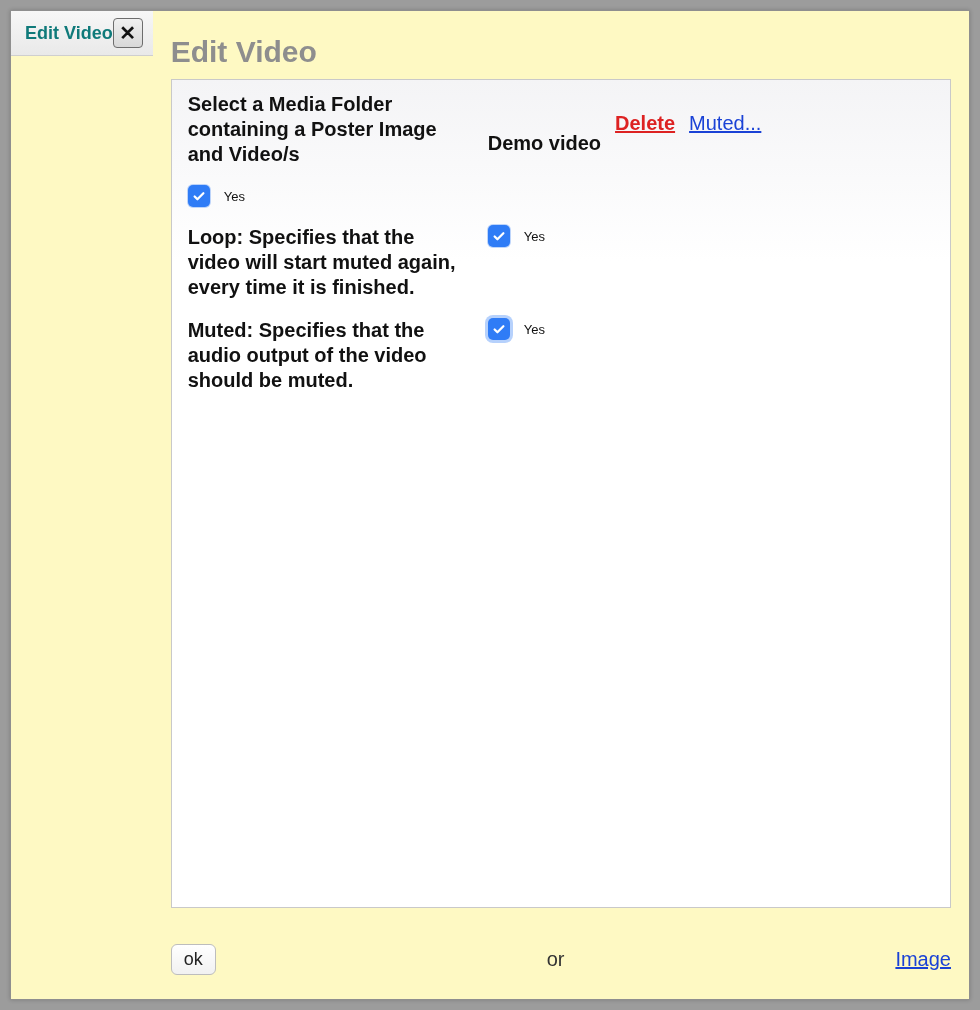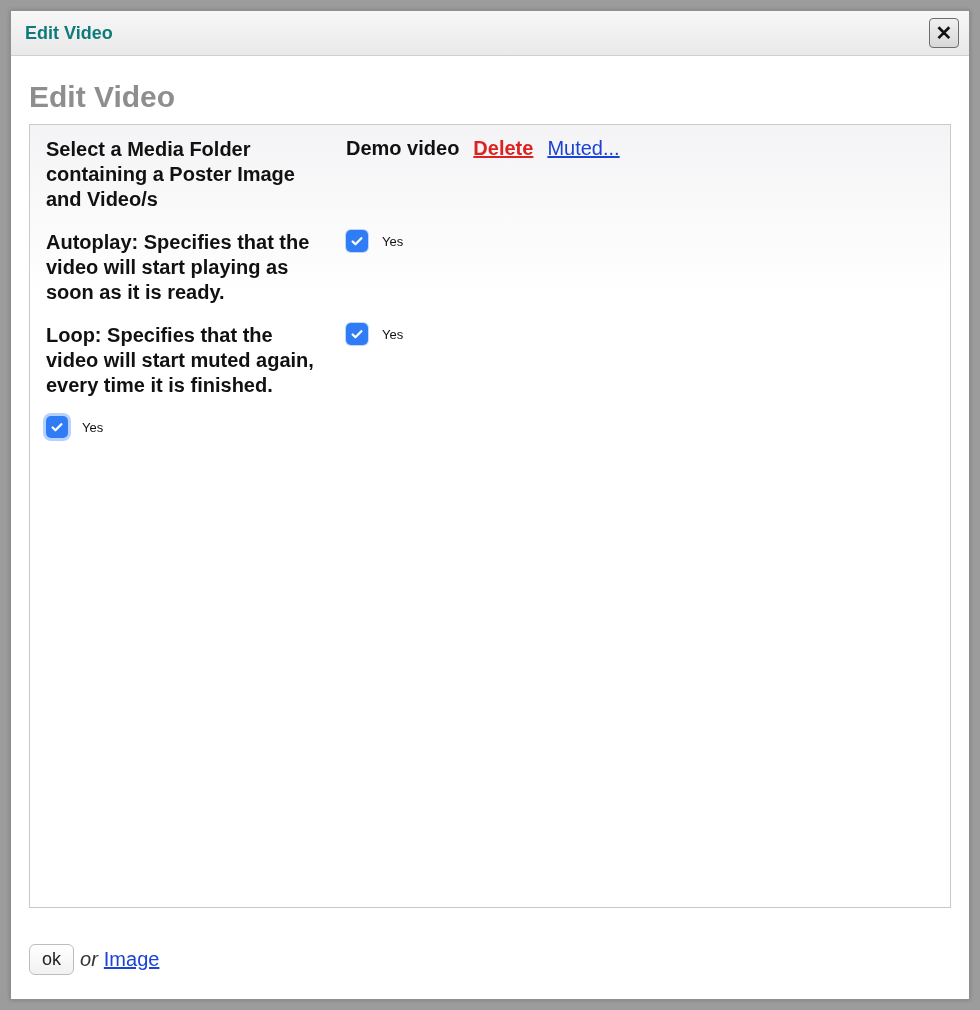--- a/index.html
+++ b/index.html
@@ -10,24 +10,23 @@
     font-family: "Lucida Grande", "Trebuchet MS", "Segoe UI", Verdana, sans-serif;
     background: #9c9c9c;
     overflow: hidden;
   }
   .dialog {
     position: absolute;
     left: 10px;
     top: 10px;
     right: 10px;
     bottom: 10px;
-    background: #ffffff;
+    background: #fef9c3;
     border: 1px solid #8f8f8f;
     display: flex;
-    flex-direction: column;
     box-shadow: 0 0 4px rgba(0,0,0,0.2);
   }
   .titlebar {
     height: 44px;
     background: linear-gradient(#f7f7f7, #e9e9e9);
     border-bottom: 1px solid #cfcfcf;
     display: flex;
     align-items: center;
     justify-content: space-between;
     padding: 0 10px 0 14px;
@@ -90,20 +89,21 @@
     font-size: 20px;
     color: #111;
     display: flex;
     flex-wrap: wrap;
     align-items: center;
     gap: 14px;
   }
   .folder-name {
     font-weight: bold;
     font-size: 20px;
+    margin-top: 40px;
   }
   .link-delete {
     color: #d22;
     text-decoration: underline;
     font-size: 20px;
     cursor: pointer;
     font-weight: bold;
   }
   .link-choose {
     color: #1a42d6;
@@ -131,32 +131,32 @@
   }
   .chk-text {
     font-size: 13px;
   }
   .actions {
     margin-top: 36px;
     display: flex;
     align-items: center;
     gap: 6px;
     font-size: 20px;
+    justify-content: space-between;
   }
   .ok-btn {
     padding: 4px 12px;
     border: 1px solid #bdbdbd;
     border-radius: 6px;
     background: linear-gradient(#ffffff, #f1f1f1);
     font-size: 18px;
     color: #222;
     cursor: pointer;
   }
   .or-text {
-    font-style: italic;
     color: #333;
   }
   .cancel-link {
     color: #1a42d6;
     text-decoration: underline;
     cursor: pointer;
   }
 </style>
 </head>
 <body>
@@ -178,21 +178,20 @@
       <div class="row">
         <div class="row-label">Select a Media Folder containing a Poster Image and Video/s</div>
         <div class="row-value">
           <span class="folder-name">Demo video</span>
           <span class="link-delete">Delete</span>
           <span class="link-choose">Muted...</span>
         </div>
       </div>
 
       <div class="row">
-        <div class="row-label">Autoplay: Specifies that the video will start playing as soon as it is ready.</div>
         <div class="row-value">
           <span class="checkbox">
             <svg viewBox="0 0 16 16">
                 <path d="M3 8.5 L6.2 11.7 L13 4.9" stroke="#fff" stroke-width="2.6" fill="none" stroke-linecap="round" stroke-linejoin="round"></path>
               </svg>
           </span>
           <span class="chk-text">Yes</span>
         </div>
       </div>
 
@@ -202,20 +201,21 @@
           <span class="checkbox">
             <svg viewBox="0 0 16 16">
                 <path d="M3 8.5 L6.2 11.7 L13 4.9" stroke="#fff" stroke-width="2.6" fill="none" stroke-linecap="round" stroke-linejoin="round"></path>
               </svg>
           </span>
           <span class="chk-text">Yes</span>
         </div>
       </div>
 
       <div class="row">
+        <div class="row-label">Muted: Specifies that the audio output of the video should be muted.</div>
         <div class="row-value">
           <span class="checkbox focused">
             <svg viewBox="0 0 16 16">
                 <path d="M3 8.5 L6.2 11.7 L13 4.9" stroke="#fff" stroke-width="2.6" fill="none" stroke-linecap="round" stroke-linejoin="round"></path>
               </svg>
           </span>
           <span class="chk-text">Yes</span>
         </div>
       </div>
 

